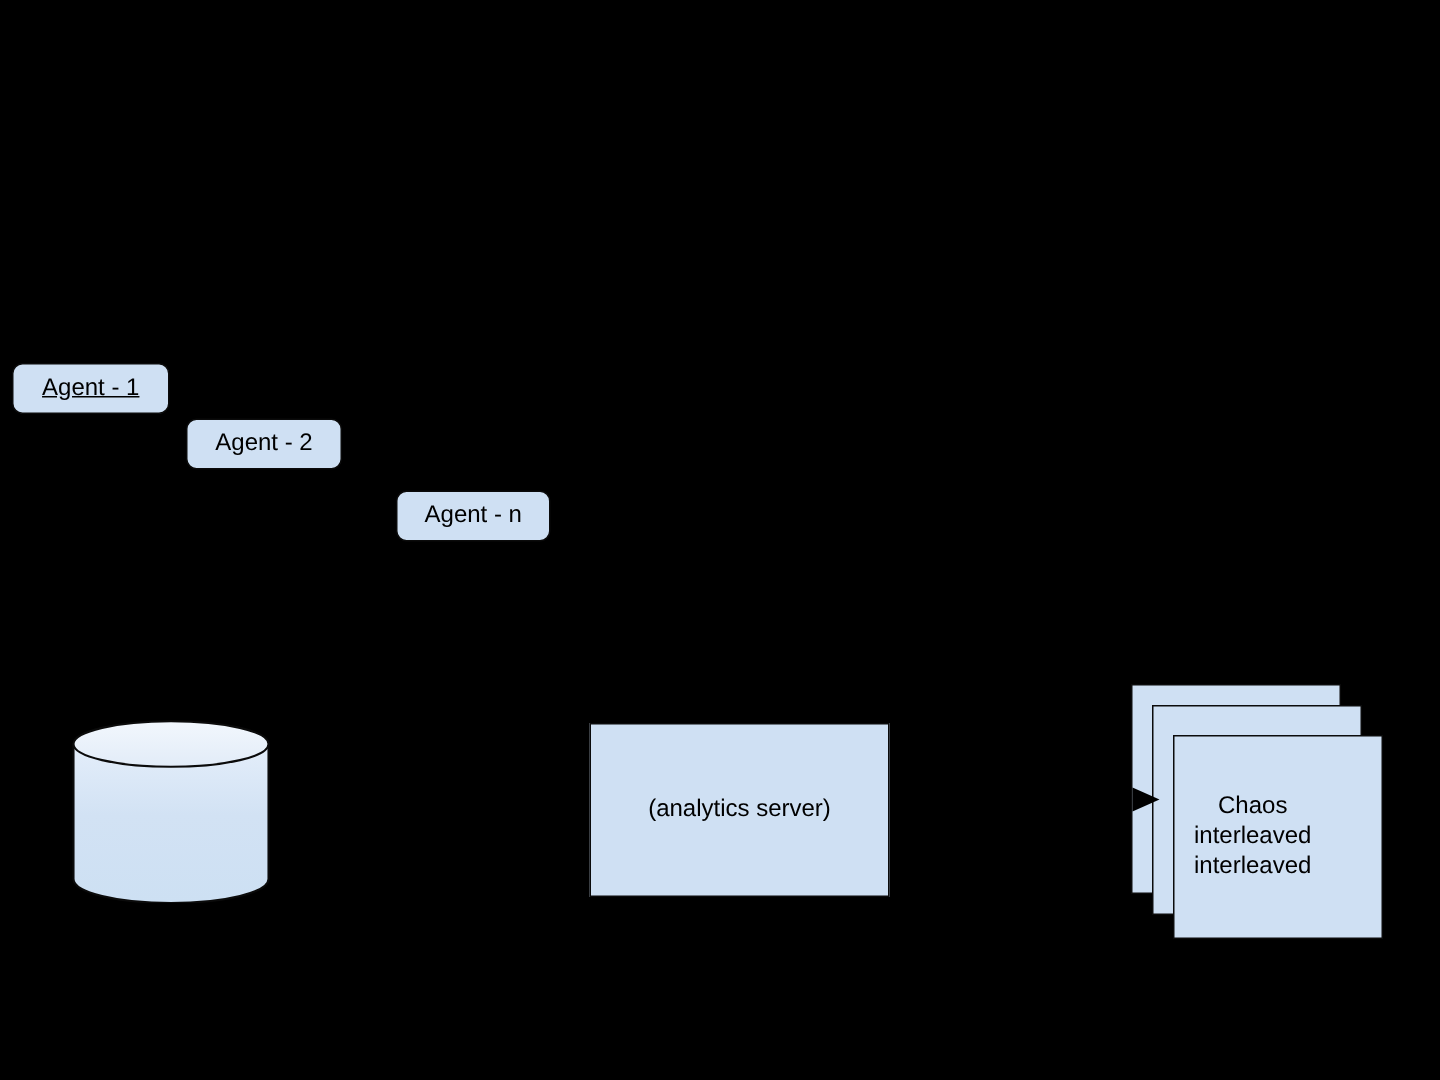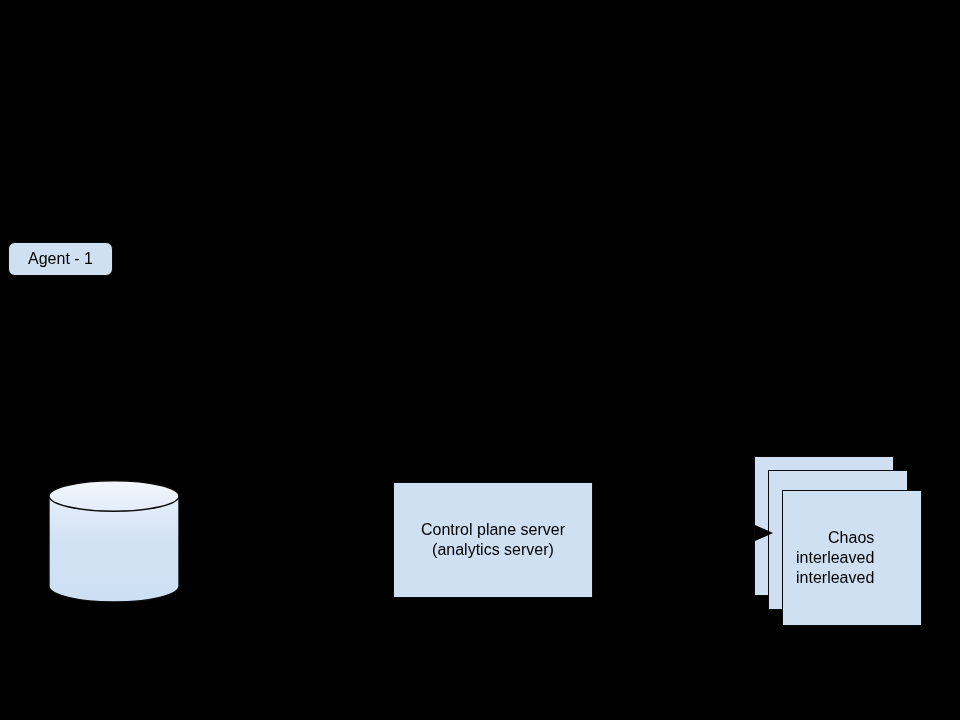--- a/index.html
+++ b/index.html
@@ -76,43 +76,49 @@
     border: 1px solid #0b0b0b;
     box-sizing: border-box;
   }
   .stack-front {
     display: flex;
     align-items: center;
     font-size: 16px;
   }
   .stack-front .stack-text {
     padding-left: 13px;
-    text-align: right;
+    text-align: center;
   }
 
   
   .arrowhead {
     position: absolute;
     width: 0;
     height: 0;
     border-top: 8px solid transparent;
     border-bottom: 8px solid transparent;
     border-left: 18px solid #000000;
   }
 </style>
 </head>
 <body>
 
 <div id="canvas">
 
-  <div class="node agent-box" style="left:8px; top:242px; width:105px; height:34px;">
+  <div class="node agent-box" style="left:8px; top:242px; width:105px; height:34px;text-decoration:underline;">
     <span>Agent - 1</span>
   </div>
 
+  <div class="node agent-box" style="left:124px; top:279px; width:104px; height:34px;">
+    <span>Agent - 2</span>
+  </div>
 
+  <div class="node agent-box" style="left:264px; top:327px; width:103px; height:34px;">
+    <span>Agent - n</span>
+  </div>
 
   <div class="node cylinder" style="left:48px; top:480px;">
     <svg class="cyl-svg" viewBox="0 0 132 122" preserveAspectRatio="none">
       <defs>
         <linearGradient id="cylBody" x1="0" y1="0" x2="0" y2="1">
           <stop offset="0%" stop-color="#e4eefa"></stop>
           <stop offset="45%" stop-color="#d2e2f4"></stop>
           <stop offset="100%" stop-color="#cde0f3"></stop>
         </linearGradient>
         <linearGradient id="cylTop" x1="0" y1="0" x2="0" y2="1">
@@ -120,21 +126,20 @@
           <stop offset="100%" stop-color="#e2ecf8"></stop>
         </linearGradient>
       </defs>
       <path d="M1,16 L1,106 A65,16 0 0 0 131,106 L131,16 Z" fill="url(#cylBody)" stroke="#0b0b0b" stroke-width="1.4"></path>
       <ellipse cx="66" cy="16" rx="65" ry="15.2" fill="url(#cylTop)" stroke="#0b0b0b" stroke-width="1.4"></ellipse>
     </svg>
   </div>
 
   <div class="node rect-box" style="left:393px; top:482px; width:200px; height:116px;">
     <div>
-      <div>Control plane server</div>
       <div>(analytics server)</div>
     </div>
   </div>
 
   <div class="node stack-card" style="left:754px; top:456px; width:140px; height:140px;"></div>
 
   <div class="node stack-card" style="left:768px; top:470px; width:140px; height:140px;"></div>
 
   <div class="node stack-card stack-front" style="left:782px; top:490px; width:140px; height:136px;">
     <div class="stack-text">

